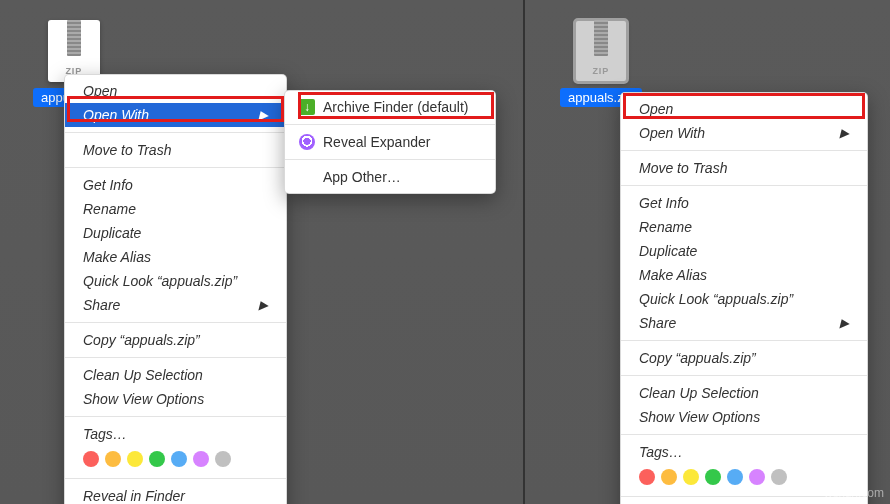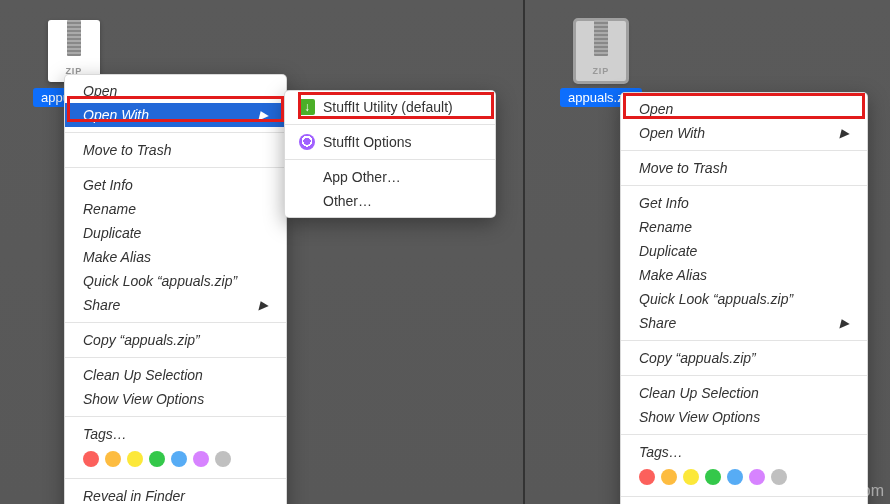--- a/index.html
+++ b/index.html
@@ -150,21 +150,21 @@
     .tag-orange { background: #fdbc40; }
     .tag-yellow { background: #fce83a; }
     .tag-green  { background: #34c84a; }
     .tag-blue   { background: #57acf5; }
     .tag-purple { background: #d783ff; }
     .tag-gray   { background: #c0c0c0; }
     .watermark {
       position: absolute;
       right: 6px;
       bottom: 4px;
-      font-size: 16px;
+      font-size: 12px;
       color: rgba(255,255,255,.5);
     }
   </style>
 </head>
 <body>
 
 <div class="pane pane-left">
   <div class="file-icon-wrap">
     <div class="file-icon"></div>
     <span class="file-label">appuals.zip</span>
@@ -204,35 +204,31 @@
       <span class="tag-dot tag-purple"></span>
       <span class="tag-dot tag-gray"></span>
     </div>
     <div class="menu-sep"></div>
     <div class="menu-item">Reveal in Finder</div>
   </div>
 
   <div class="submenu">
     <div class="submenu-item">
       <span class="app-icon archive">↓</span>
-      <span>StuffIt Utility (default)</span>
+      <span>Archive Finder (default)</span>
     </div>
     <div class="menu-sep"></div>
     <div class="submenu-item">
       <span class="app-icon stuffit"></span>
-      <span>StuffIt Options</span>
+      <span>Reveal Expander</span>
     </div>
     <div class="menu-sep"></div>
     <div class="submenu-item">
       <span style="width:16px"></span>
       <span>App Other…</span>
-    </div>
-    <div class="submenu-item">
-      <span style="width:16px"></span>
-      <span>Other…</span>
     </div>
   </div>
 
   <div class="hl-red" style="top:96px;left:67px;width:217px;height:26px;"></div>
   <div class="hl-red" style="top:92px;left:298px;width:196px;height:27px;"></div>
 </div>
 
 <div class="pane pane-right">
   <div class="file-icon-wrap">
     <div class="file-icon highlighted"></div>

